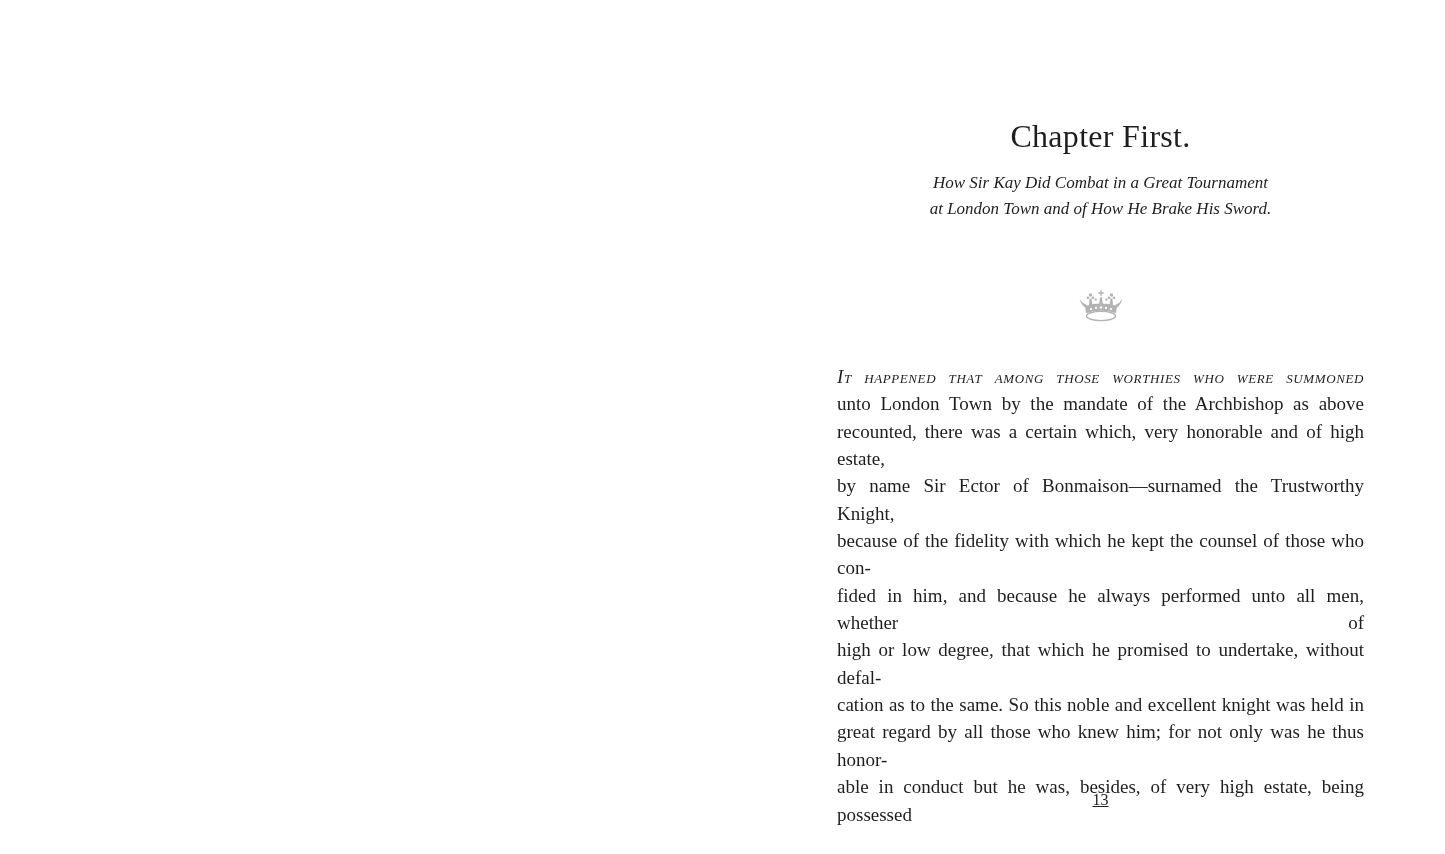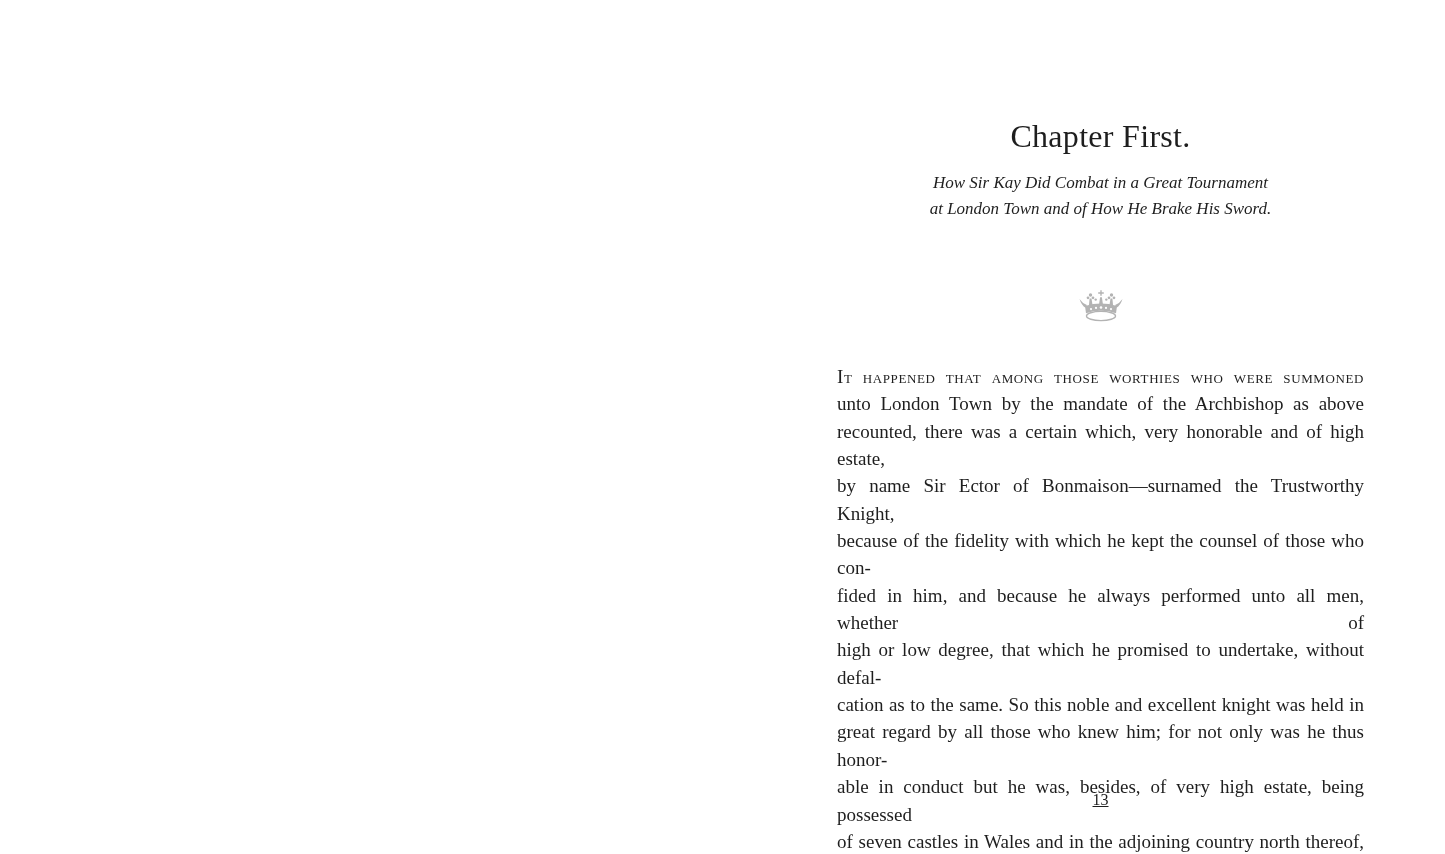--- a/index.html
+++ b/index.html
@@ -33,20 +33,21 @@
     text-align: center; line-height: 0;
   }
   .body-text { position: absolute; top: 363px; left: 0; width: 527px; }
   .body-line {
     font-size: 19px; line-height: 27.35px;
     text-align: justify; text-align-last: justify;
   }
   .body-line.small-caps {
     font-variant: small-caps;
     letter-spacing: 0.6px;
+    font-style: italic;
   }
   .page-number {
     position: absolute; top: 790px; left: 0; width: 100%;
     text-align: center; font-size: 16px; line-height: 20px; text-decoration: underline;
   }
 </style>
 </head>
 <body>
 
 <div class="spread">
@@ -98,20 +99,19 @@
           <div class="body-line small-caps">It happened that among those worthies who were summoned</div>
           <div class="body-line">unto London Town by the mandate of the Archbishop as above</div>
           <div class="body-line">recounted, there was a certain which, very honorable and of high estate,</div>
           <div class="body-line">by name Sir Ector of Bonmaison—surnamed the Trustworthy Knight,</div>
           <div class="body-line">because of the fidelity with which he kept the counsel of those who con-</div>
           <div class="body-line">fided in him, and because he always performed unto all men, whether of</div>
           <div class="body-line">high or low degree, that which he promised to undertake, without defal-</div>
           <div class="body-line">cation as to the same. So this noble and excellent knight was held in</div>
           <div class="body-line">great regard by all those who knew him; for not only was he thus honor-</div>
           <div class="body-line">able in conduct but he was, besides, of very high estate, being possessed</div>
-          <div class="body-line">of seven castles in Wales and in the adjoining country north thereof,</div>
         </div>
 
       <div class="page-number">13</div>
 
     </div>
   </div>
 </div>
 
 </body></html>

